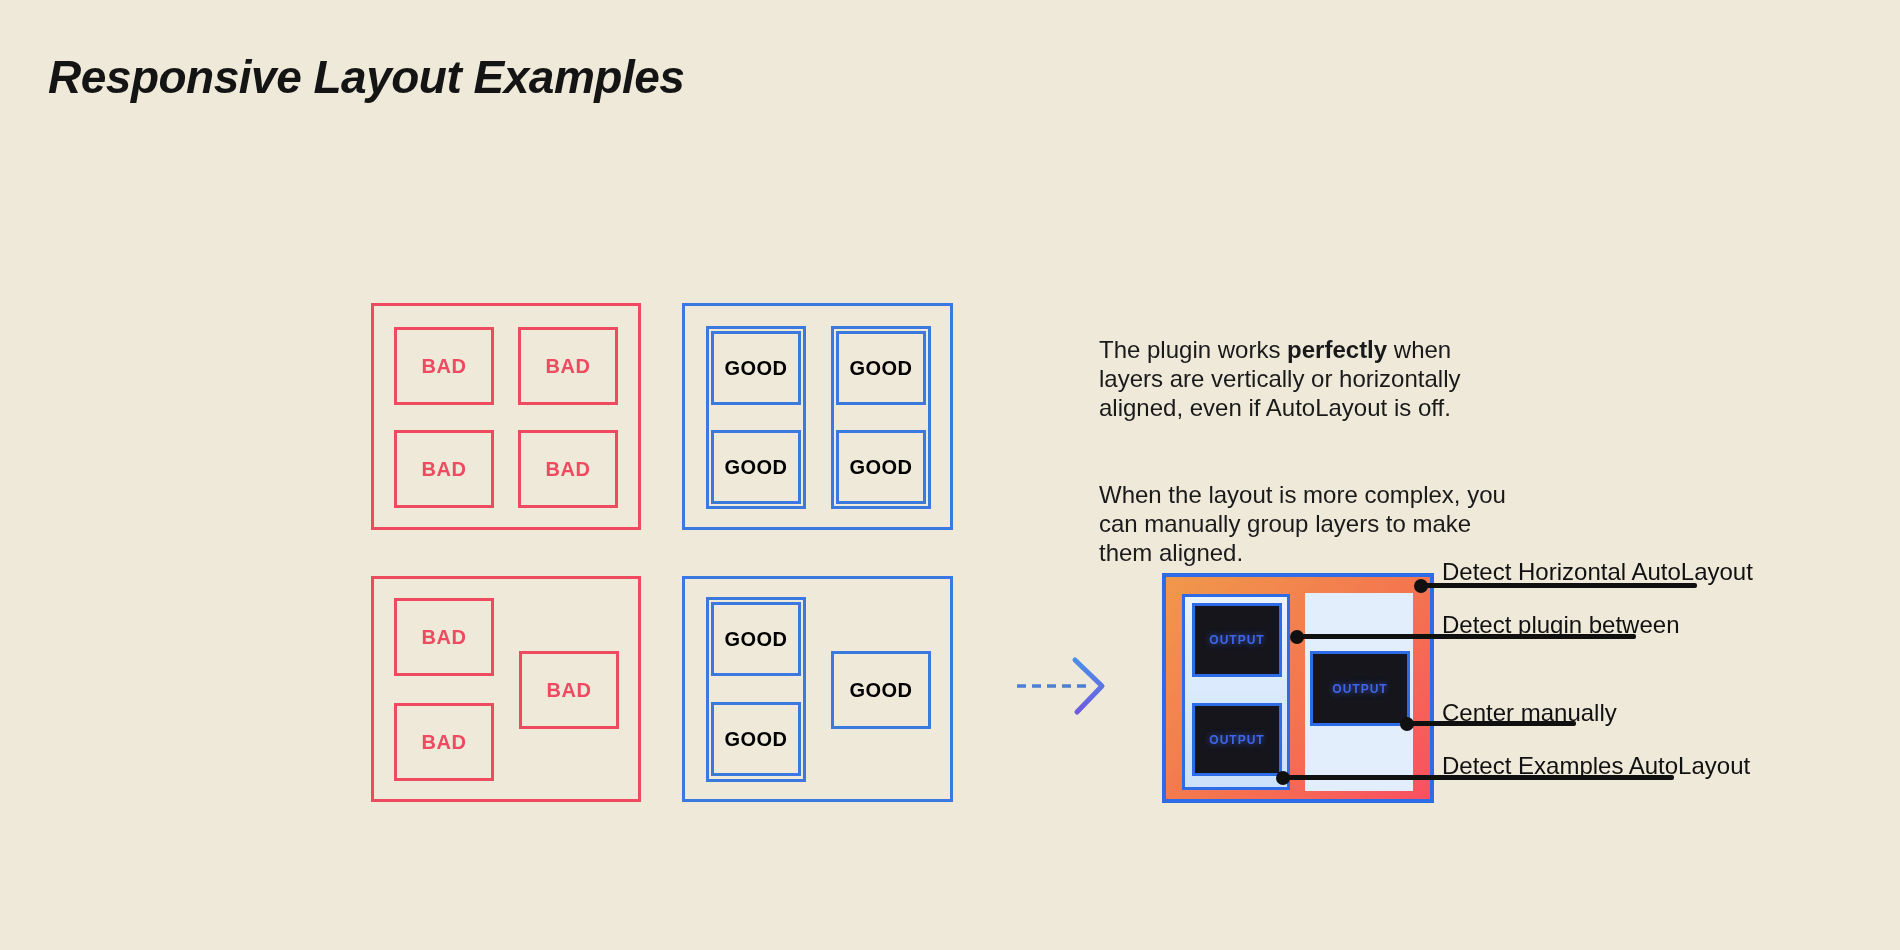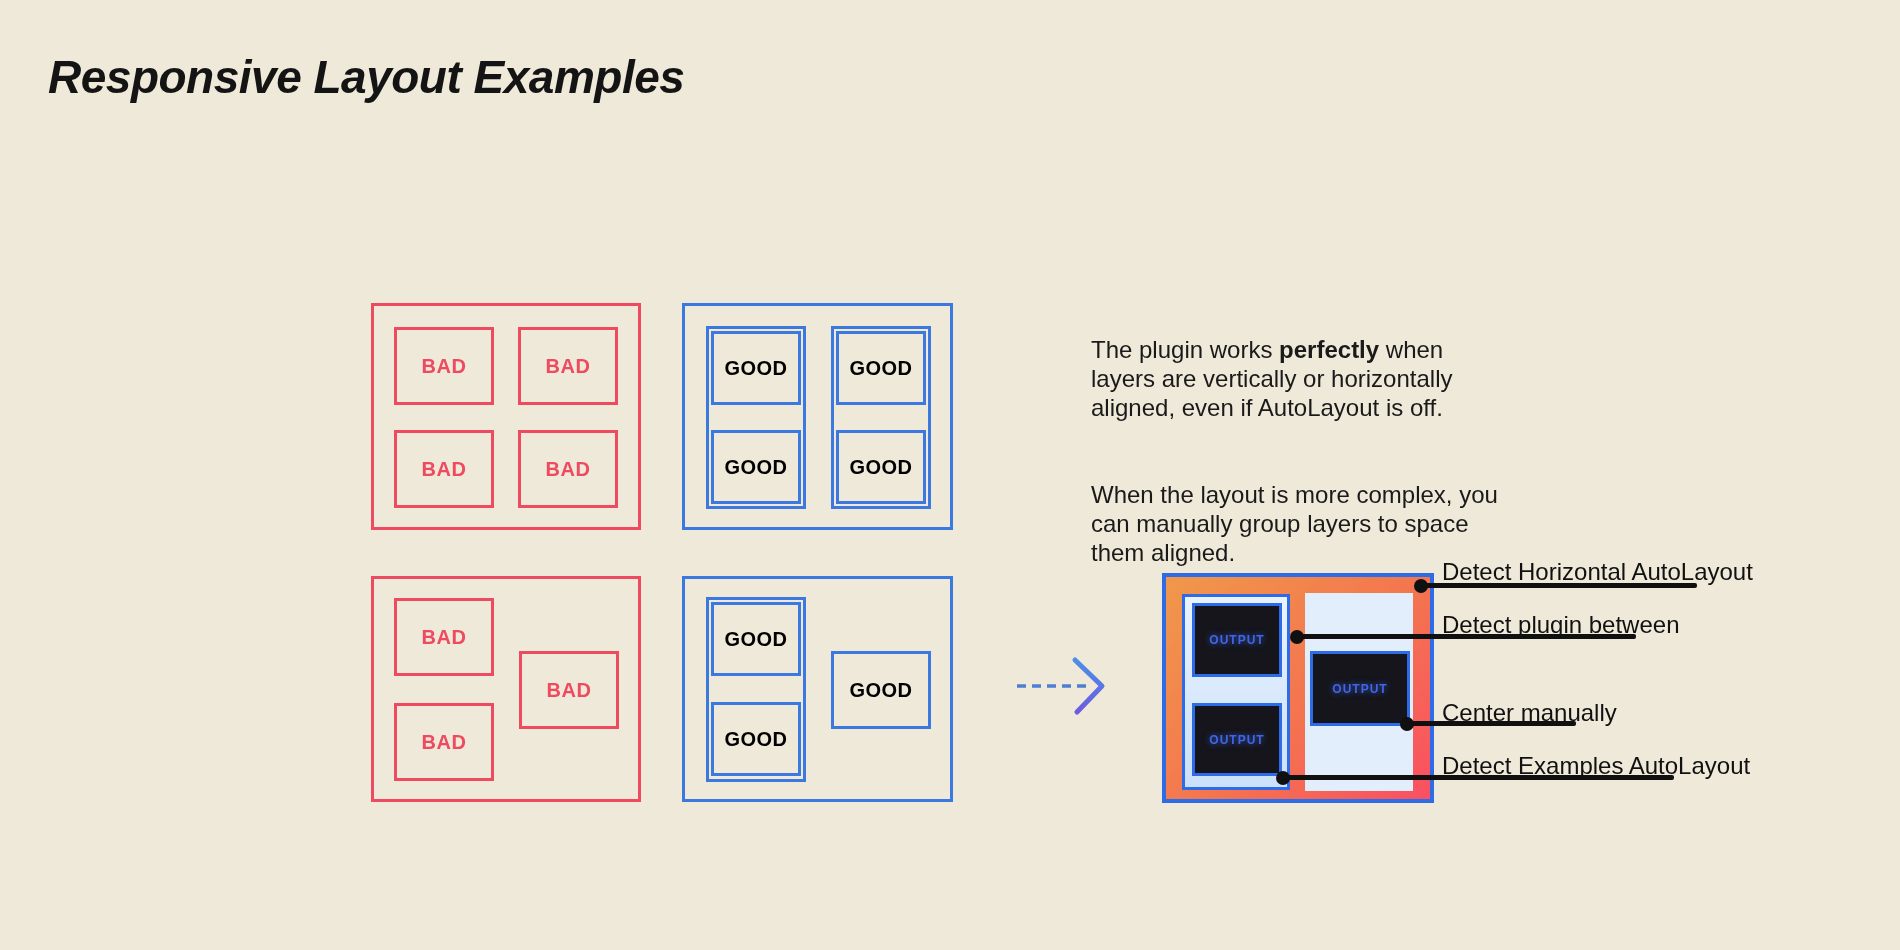--- a/index.html
+++ b/index.html
@@ -28,21 +28,21 @@
   .box.red{border-color:#ee4a60;color:#ee4a60;}
   .box.blue{border-color:#3b79e0;color:#000000;}
   .wrap{border:3px solid #3b79e0;}
 
   
   .description{
     left:1087px;top:306px;width:520px;
     font-size:24px;line-height:29px;color:#1a1a1a;
     white-space:pre-line;
   }
-  .description p{margin:0 0 29px 4px;white-space:pre-line;}
+  .description p{margin:0 0 29px 12px;white-space:pre-line;}
   .description b{font-weight:700;}
 
   
   .output-frame{
     left:1162px;top:573px;width:272px;height:230px;
     border:4px solid #2d6ce6;
     background:linear-gradient(135deg,#f0984b 0%,#f4744f 55%,#fa4f62 100%);
   }
   .out-col{
     left:16px;top:17px;width:108px;height:196px;
@@ -102,21 +102,21 @@
     <div class="abs box blue" style="left:2px;top:102px;width:90px;height:74px;">GOOD</div>
   </div>
   <div class="abs box blue" style="left:146px;top:72px;width:100px;height:78px;">GOOD</div>
 </div>
 
 <div class="abs description">
   <p><span>The plugin works </span><b>perfectly</b><span> when
 layers are vertically or horizontally
 aligned, even if AutoLayout is off.</span></p>
   <p>When the layout is more complex, you
-can manually group layers to space
+can manually group layers to make
 them aligned.</p>
 </div>
 
 <svg class="abs" style="left:1008px;top:648px;" width="105" height="76" viewBox="0 0 105 76">
   <defs>
     <linearGradient id="chev" x1="0" y1="0" x2="0" y2="1">
       <stop offset="0" stop-color="#4a90e8"></stop>
       <stop offset="1" stop-color="#6f5ae0"></stop>
     </linearGradient>
   </defs>

